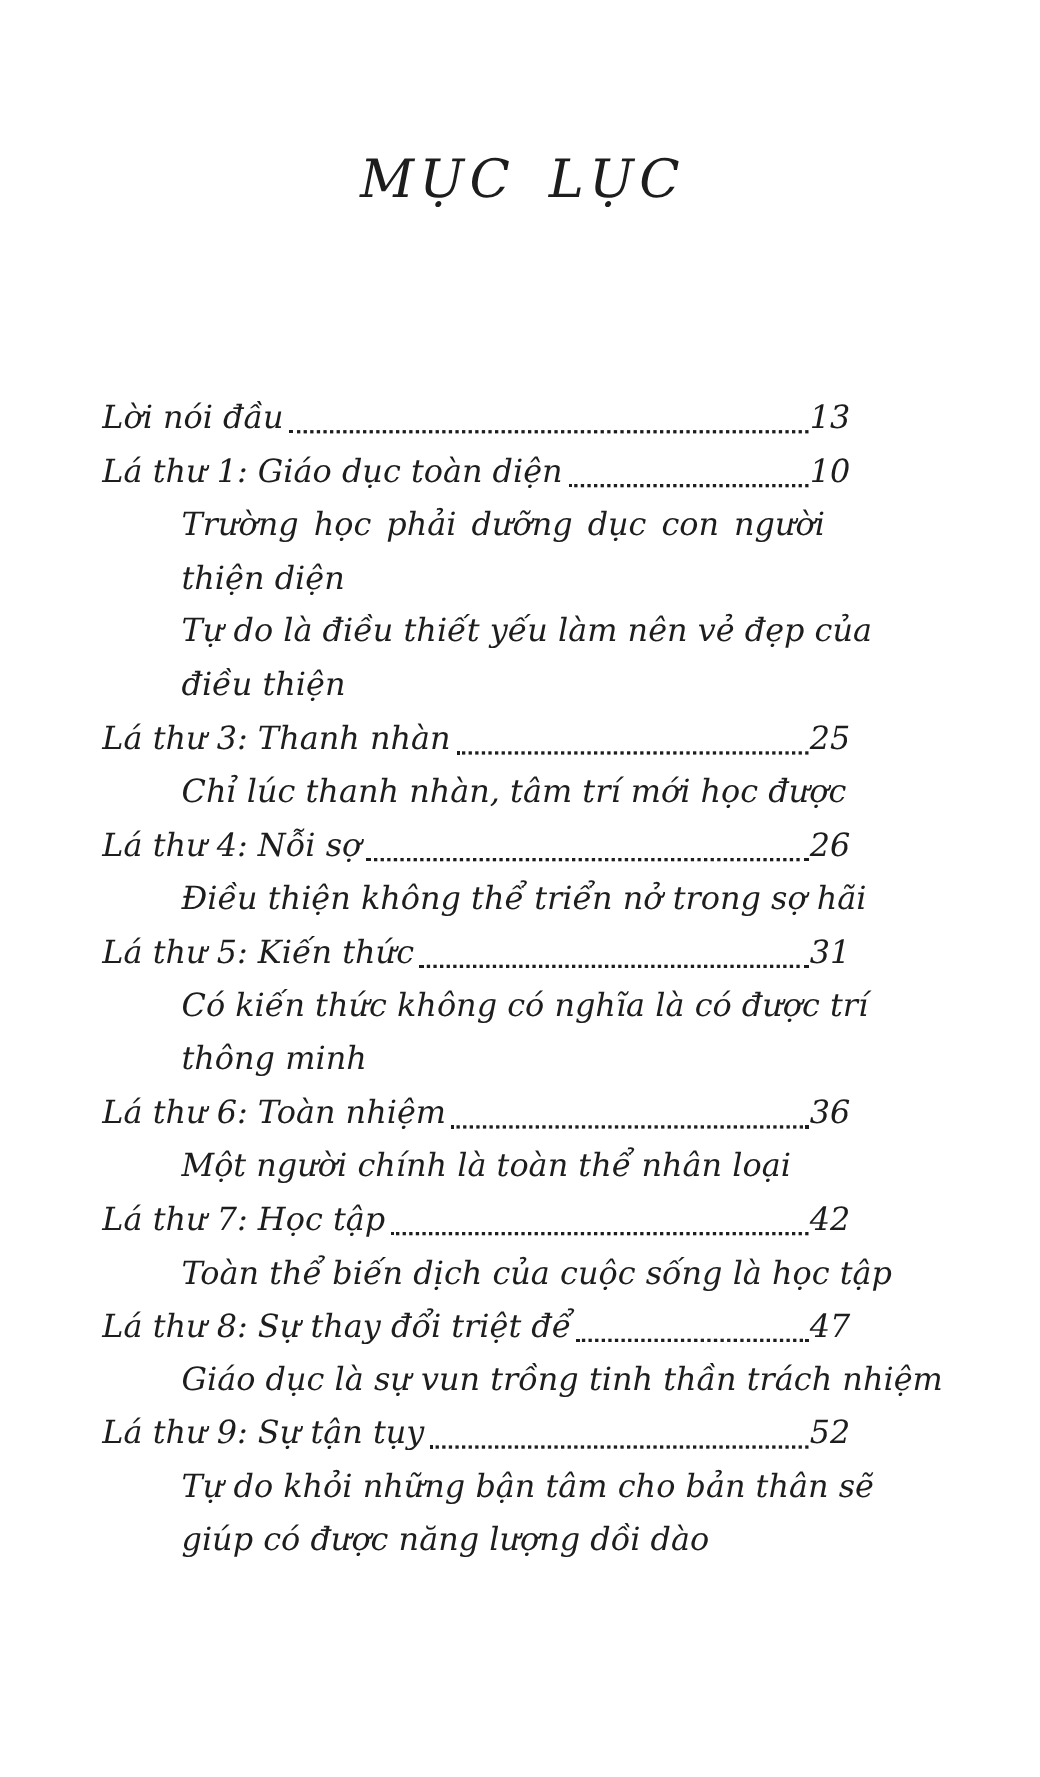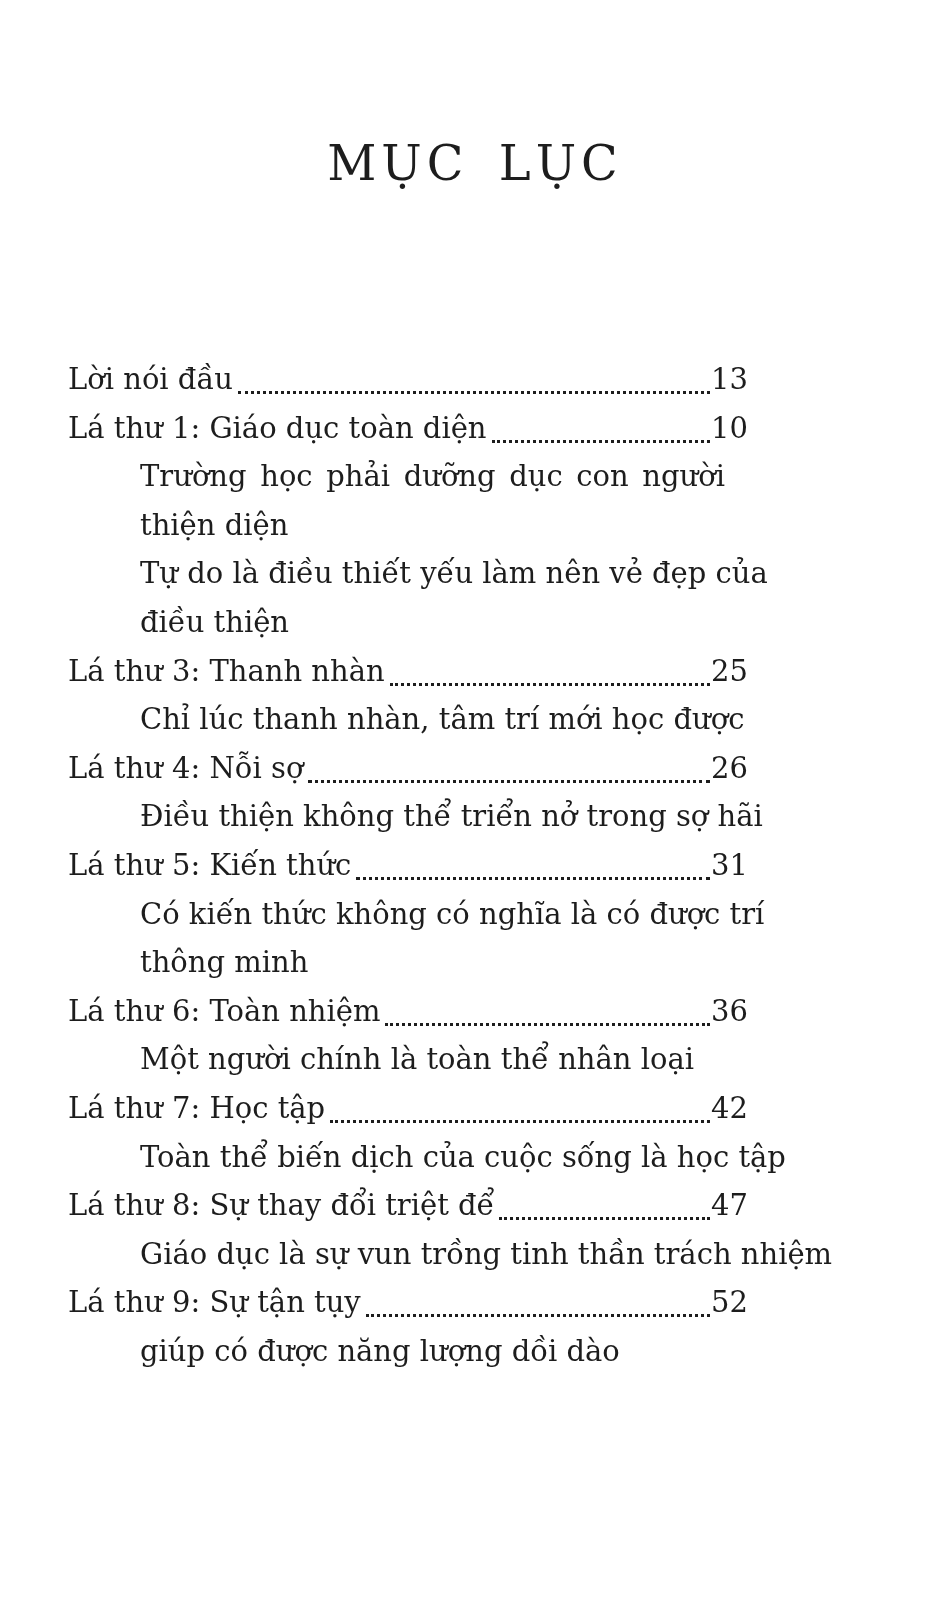--- a/index.html
+++ b/index.html
@@ -3,33 +3,34 @@
 <meta charset="utf-8">
 <style>
   html,body{margin:0;padding:0;background:#ffffff;}
   .page{
     position:relative;
     width:945px;height:1615px;
     background:#ffffff;
     color:#1d1d1d;
     font-family:"DejaVu Serif", serif;
     overflow:hidden;
+    font-style:italic;
   }
   .title{
     margin:128px 0 0 0;
     text-align:center;
     font-size:48px;
     font-weight:400;
     letter-spacing:5px;
     word-spacing:10px;
     line-height:70px;
     padding-left:5px; 
   }
   .toc{
-    margin:157px 132px 0 68px;
+    margin:157px 132px 0 93px;
     width:680px;
     font-size:29px;
     line-height:48.6px;
   }
   .entry{
     display:flex;
     align-items:flex-start;
     white-space:nowrap;
   }
   .entry .lbl{flex:0 0 auto;}
@@ -108,15 +109,16 @@
     <span class="lbl">Lá thư 8: Sự thay đổi triệt để</span>
     <span class="leader"></span>
     <span class="num">47</span>
   </div>
 <div class="desc">Giáo dục là sự vun trồng tinh thần trách nhiệm</div>
   <div class="entry">
     <span class="lbl">Lá thư 9: Sự tận tụy</span>
     <span class="leader"></span>
     <span class="num">52</span>
   </div>
+<div class="desc stretch">Tự do khỏi những bận tâm cho bản thân sẽ</div>
       <div class="desc">giúp có được năng lượng dồi dào</div>
     </div>
 </div>
 
 </body></html>

